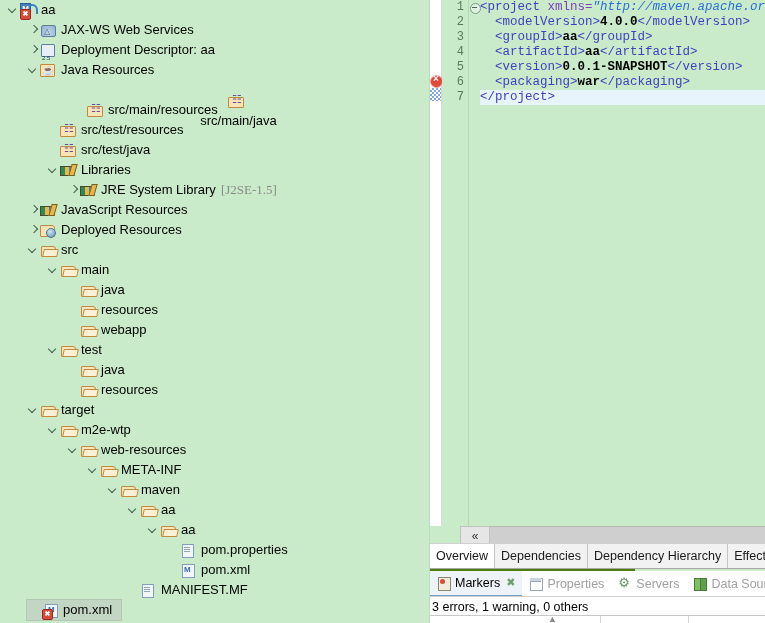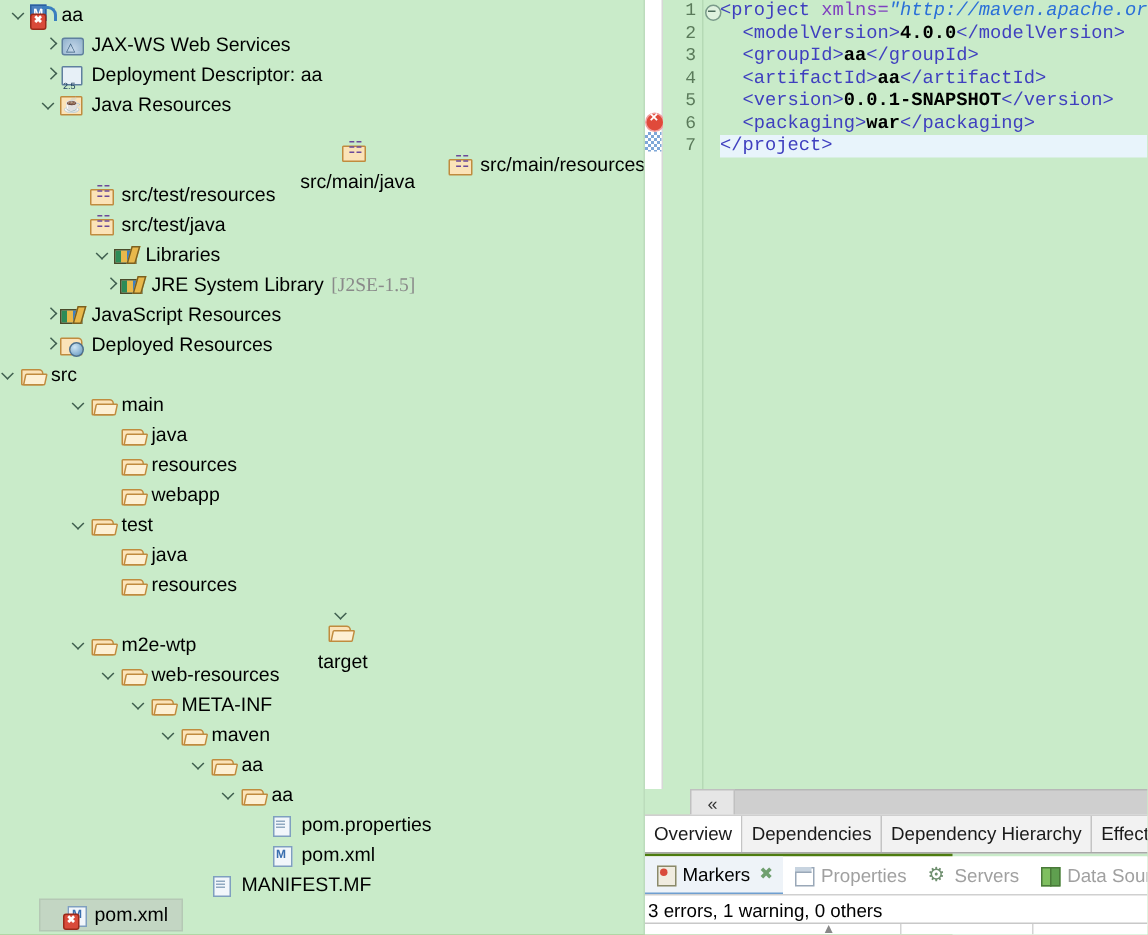--- a/index.html
+++ b/index.html
@@ -421,57 +421,57 @@
       <div class="row" style="padding-left: 27px;">
         <span class="arrow expanded"></span>
         <span class="ico"><span class="ic-jres"></span></span>
         <span class="lbl">Java Resources</span>
       </div>
       <div class="row" style="padding-left: 47px; flex-direction: column;">
         <span class="arrow"></span>
         <span class="ico"><span class="ic-pkg"></span></span>
         <span class="lbl">src/main/java</span>
       </div>
-      <div class="row" style="padding-left: 74px; justify-content: flex-end;">
+      <div class="row" style="padding-left: 74px;">
         <span class="arrow"></span>
         <span class="ico"><span class="ic-pkg"></span></span>
         <span class="lbl">src/main/resources</span>
       </div>
       <div class="row" style="padding-left: 47px;">
         <span class="arrow"></span>
         <span class="ico"><span class="ic-pkg"></span></span>
         <span class="lbl">src/test/resources</span>
       </div>
       <div class="row" style="padding-left: 47px;">
         <span class="arrow"></span>
         <span class="ico"><span class="ic-pkg"></span></span>
         <span class="lbl">src/test/java</span>
       </div>
-      <div class="row" style="padding-left: 47px; margin-left: 16px;">
+      <div class="row" style="padding-left: 47px;">
         <span class="arrow expanded"></span>
         <span class="ico"><span class="ic-lib"></span></span>
         <span class="lbl">Libraries</span>
       </div>
       <div class="row" style="padding-left: 67px;">
         <span class="arrow collapsed"></span>
         <span class="ico"><span class="ic-lib"></span></span>
         <span class="lbl">JRE System Library</span>
         <span class="lbl-dim">[J2SE-1.5]</span>
       </div>
       <div class="row" style="padding-left: 27px;">
         <span class="arrow collapsed"></span>
         <span class="ico"><span class="ic-lib"></span></span>
         <span class="lbl">JavaScript Resources</span>
       </div>
       <div class="row" style="padding-left: 27px;">
         <span class="arrow collapsed"></span>
         <span class="ico"><span class="ic-deploy"></span></span>
         <span class="lbl">Deployed Resources</span>
       </div>
-      <div class="row" style="">
+      <div class="row" style="padding-left: 27px;">
         <span class="arrow expanded"></span>
         <span class="ico">
           <span class="ic-folder-open"></span>
         </span>
         <span class="lbl">src</span>
       </div>
       <div class="row" style="padding-left: 47px;">
         <span class="arrow expanded"></span>
         <span class="ico">
           <span class="ic-folder-open"></span>
@@ -513,21 +513,21 @@
         </span>
         <span class="lbl">java</span>
       </div>
       <div class="row" style="padding-left: 67px;">
         <span class="arrow"></span>
         <span class="ico">
           <span class="ic-folder-open"></span>
         </span>
         <span class="lbl">resources</span>
       </div>
-      <div class="row" style="padding-left: 27px; flex-direction: column;">
+      <div class="row" style="padding-left: 27px;">
         <span class="arrow expanded"></span>
         <span class="ico">
           <span class="ic-folder-open"></span>
         </span>
         <span class="lbl">target</span>
       </div>
       <div class="row" style="padding-left: 47px;">
         <span class="arrow expanded"></span>
         <span class="ico">
           <span class="ic-folder-open"></span>

